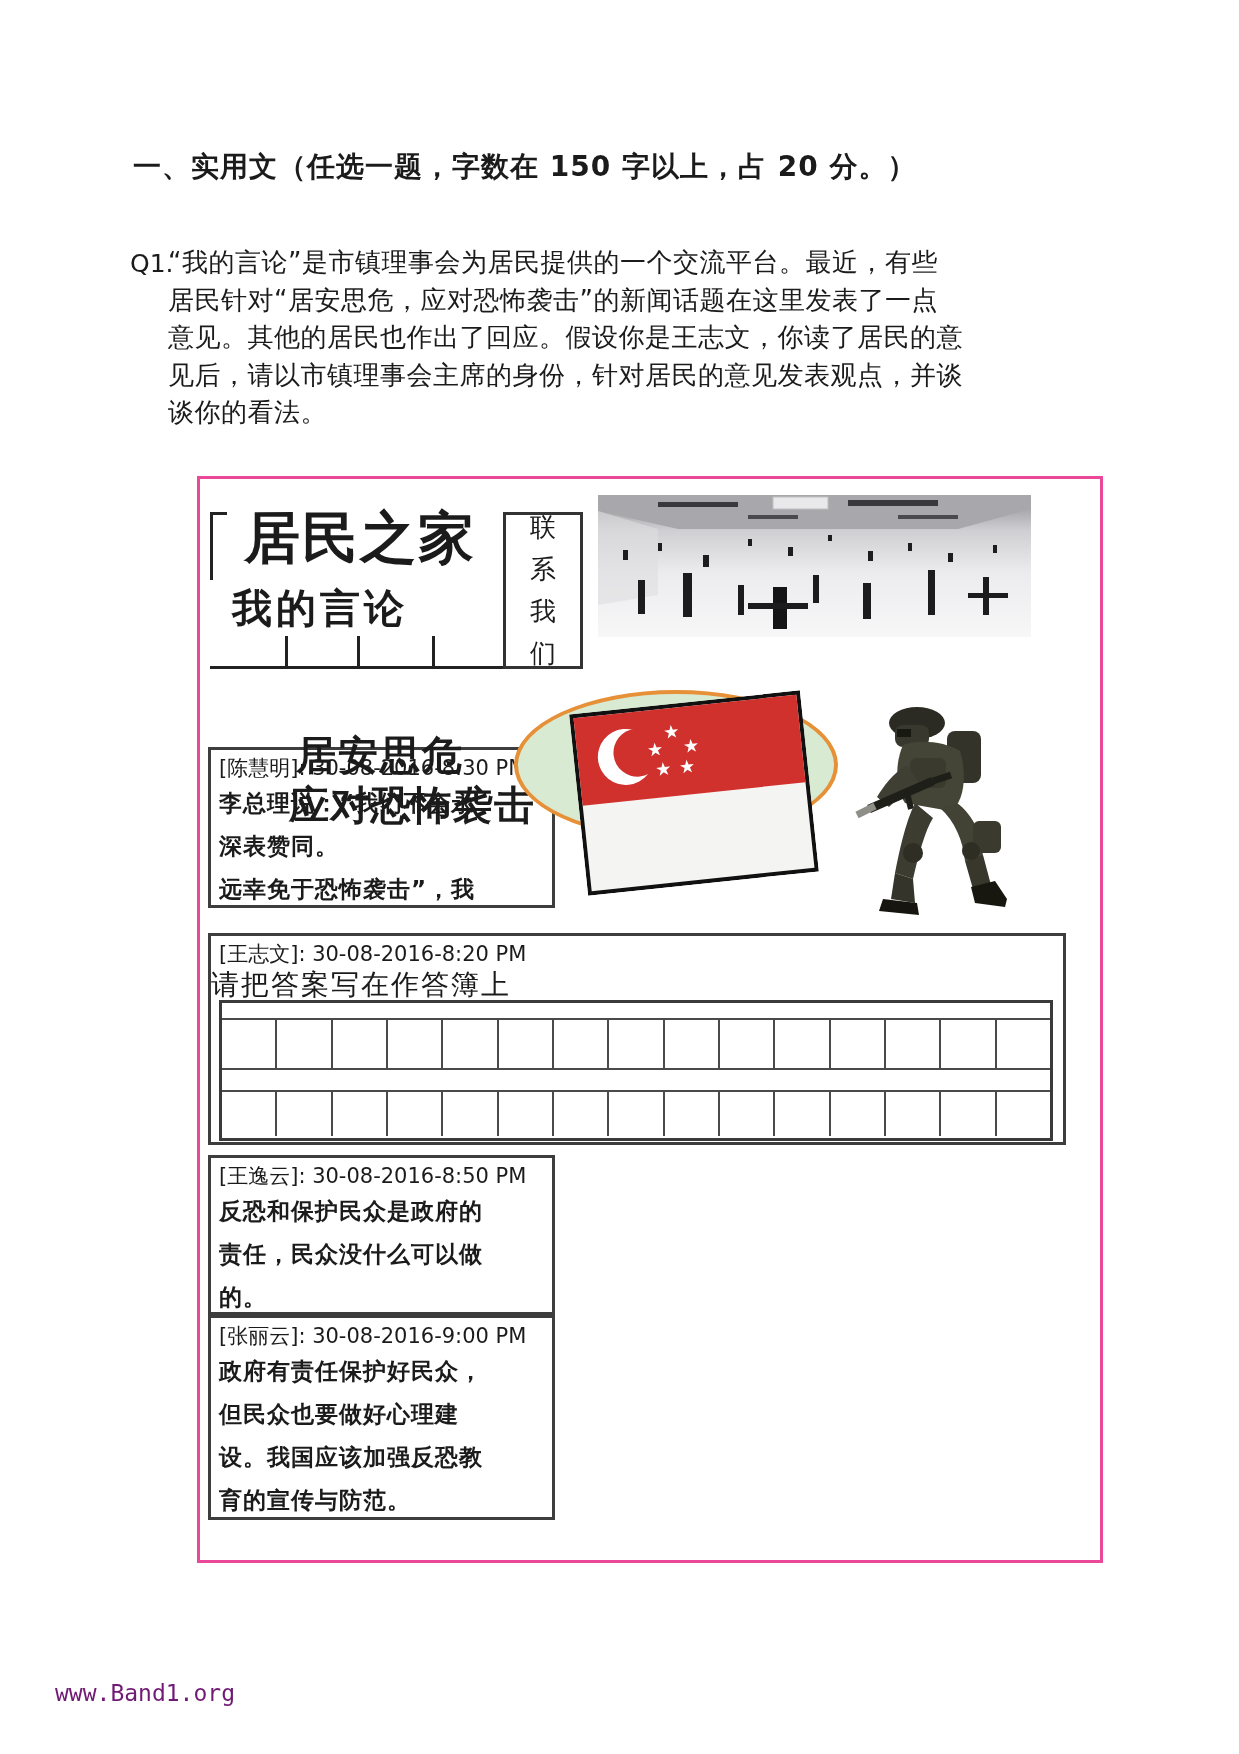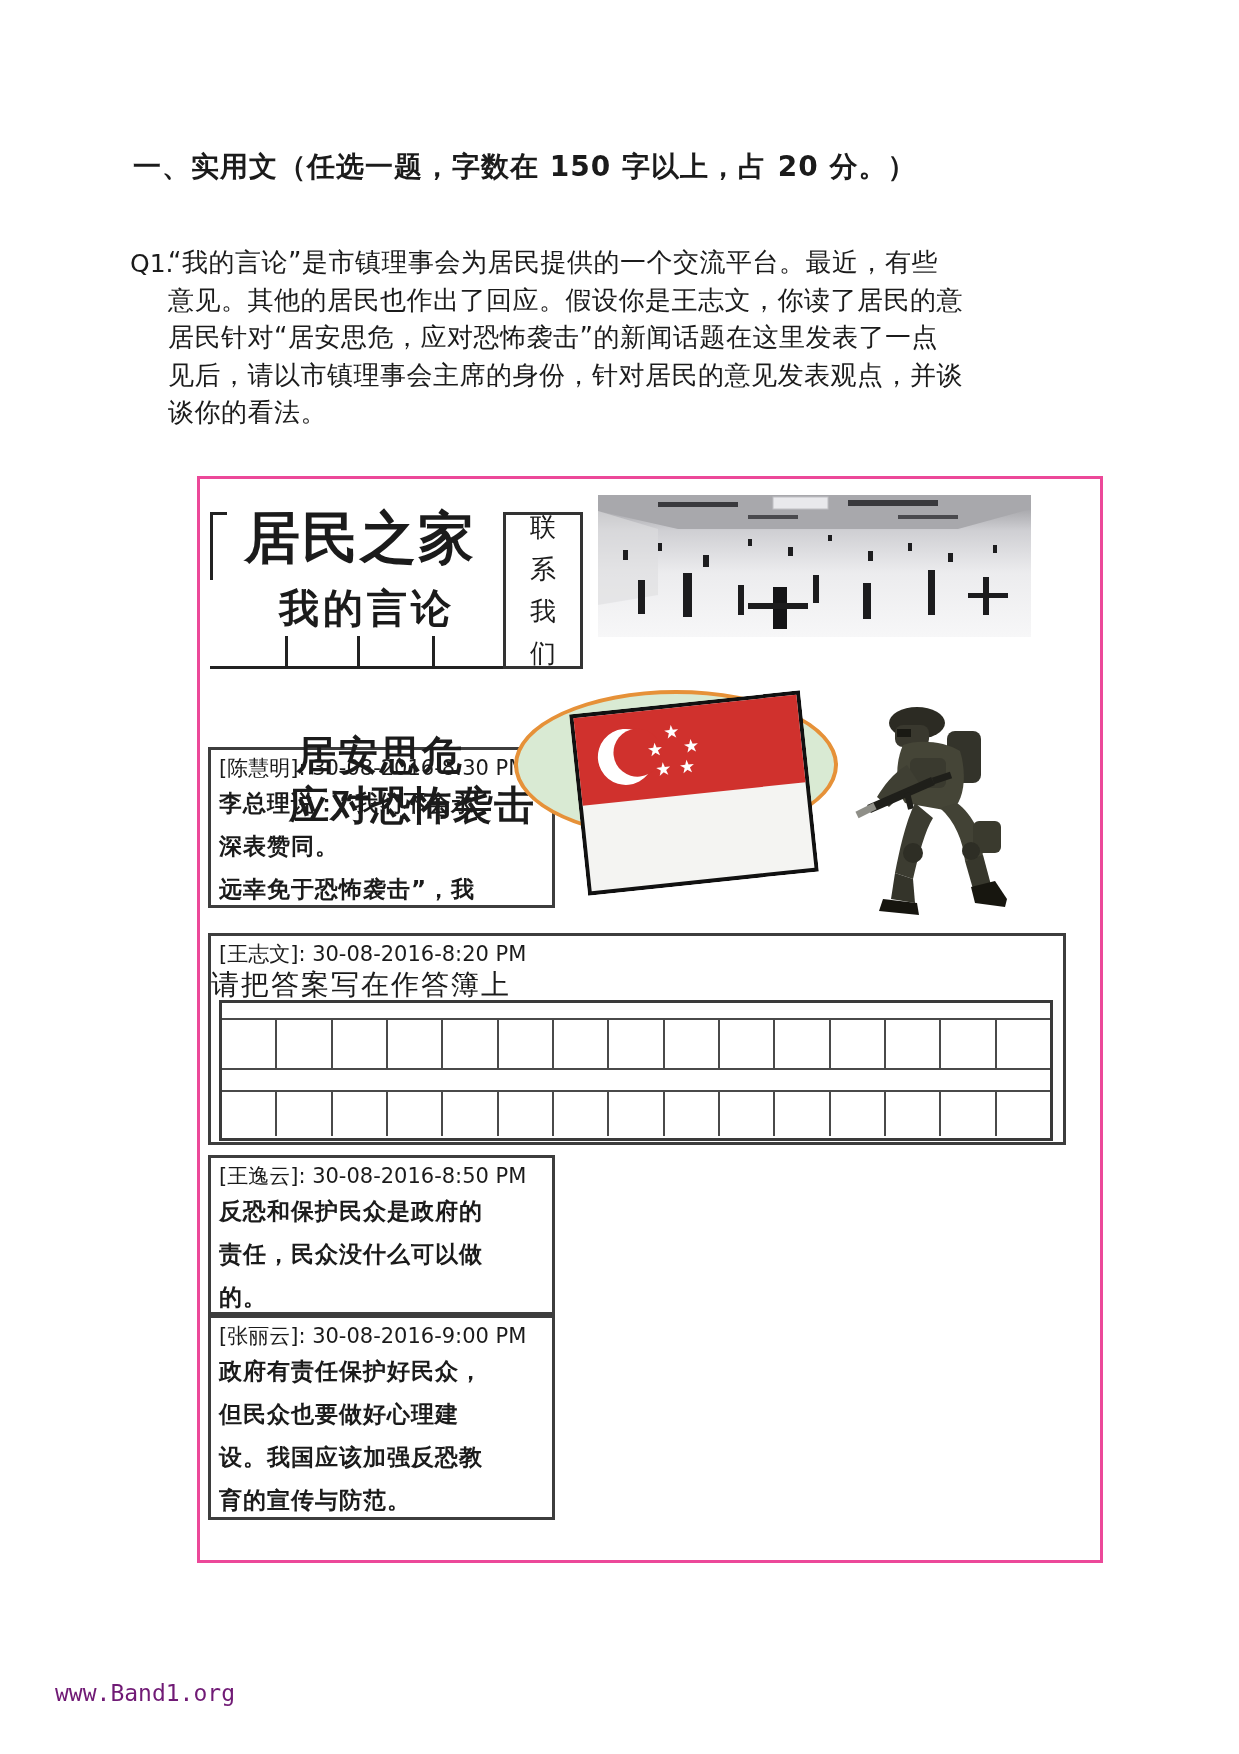--- a/index.html
+++ b/index.html
@@ -10,21 +10,21 @@
   .section-heading { position: absolute; left: 133px; top: 148px; font-size: 28px; font-weight: bold; letter-spacing: 1px; }
   .question-block { position: absolute; left: 130px; top: 244px; display: flex; }
   .q-label { font-size: 25px; width: 38px; flex: 0 0 auto; padding-top: 5px; }
   .q-lines { font-size: 26px; line-height: 37.6px; letter-spacing: 0.5px; }
 
   
   .forum-box { position: absolute; left: 197px; top: 476px; width: 906px; height: 1087px; border: 3px solid #ec4899; background: #fff; }
 
   .corner-bracket { position: absolute; left: 10px; top: 33px; width: 17px; height: 68px; border-left: 3px solid #222; border-top: 3px solid #222; }
   .site-title { position: absolute; left: 38px; top: 22px; width: 244px; text-align: center; font-family: "DejaVu Serif", "Liberation Serif", serif; font-size: 56px; font-weight: bold; letter-spacing: 2px; }
-  .section-title { position: absolute; left: 45px; top: 102px; width: 244px; text-align: center; font-size: 40px; font-weight: bold; letter-spacing: 4px; }
+  .section-title { position: absolute; left: 32px; top: 102px; width: 244px; text-align: left; font-size: 40px; font-weight: bold; letter-spacing: 4px; }
   .tab-tick { position: absolute; top: 157px; width: 3px; height: 31px; background: #222; }
   .header-underline { position: absolute; left: 10px; top: 187px; width: 373px; height: 3px; background: #222; }
   .contact-box { position: absolute; left: 303px; top: 33px; width: 80px; height: 157px; border: 3px solid #333; display: flex; flex-direction: column; align-items: center; justify-content: center; gap: 7px; font-size: 26px; }
 
   .banner-photo { position: absolute; left: 398px; top: 16px; width: 433px; height: 142px; }
 
   
   .post-box { position: absolute; border: 3px solid #3d3d3d; background: #fff; }
   .post-header { position: absolute; left: 8px; top: 4px; font-size: 21px; white-space: nowrap; }
   .post-body { position: absolute; left: 8px; top: 32px; font-size: 23px; font-weight: bold; line-height: 43px; letter-spacing: 1px; white-space: nowrap; }
@@ -58,22 +58,22 @@
 <body>
 
 <div class="page">
 
   <div class="section-heading">一、实用文（任选一题，字数在 150 字以上，占 20 分。）</div>
 
   <div class="question-block">
     <div class="q-label">Q1.</div>
     <div class="q-lines">
       <div>“我的言论”是市镇理事会为居民提供的一个交流平台。最近，有些</div>
+      <div>居民针对“居安思危，应对恐怖袭击”的新闻话题在这里发表了一点</div>
       <div>意见。其他的居民也作出了回应。假设你是王志文，你读了居民的意</div>
-      <div>居民针对“居安思危，应对恐怖袭击”的新闻话题在这里发表了一点</div>
       <div>见后，请以市镇理事会主席的身份，针对居民的意见发表观点，并谈</div>
       <div>谈你的看法。</div>
     </div>
   </div>
 
   <div class="forum-box">
 
     <div class="corner-bracket"></div>
     <div class="site-title">居民之家</div>
     <div class="section-title">我的言论</div>

